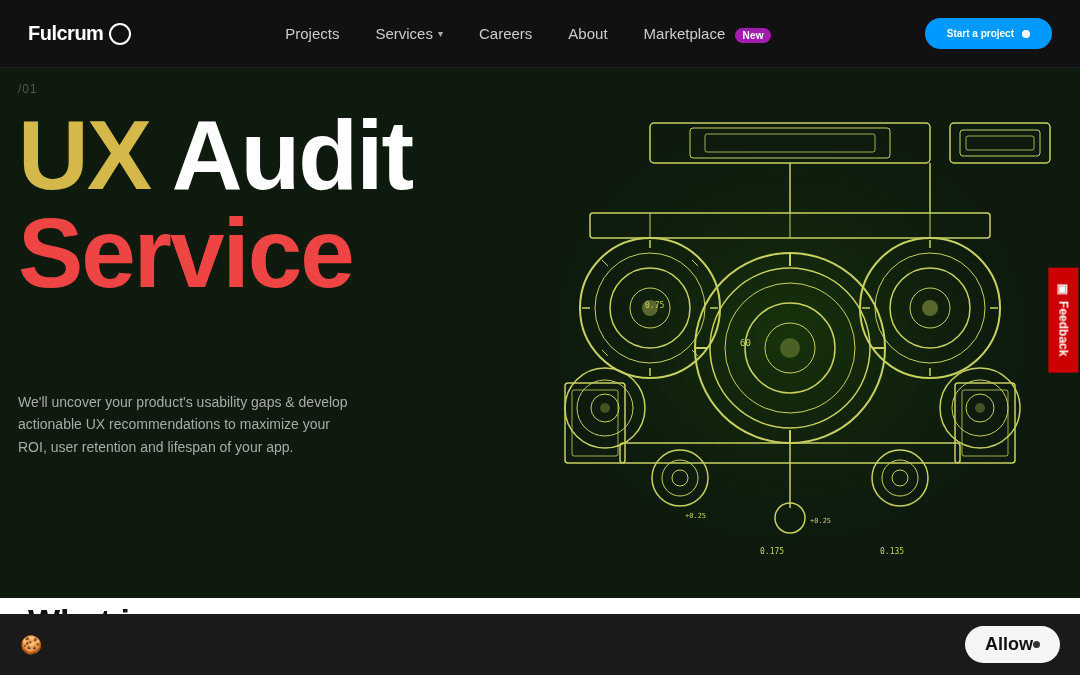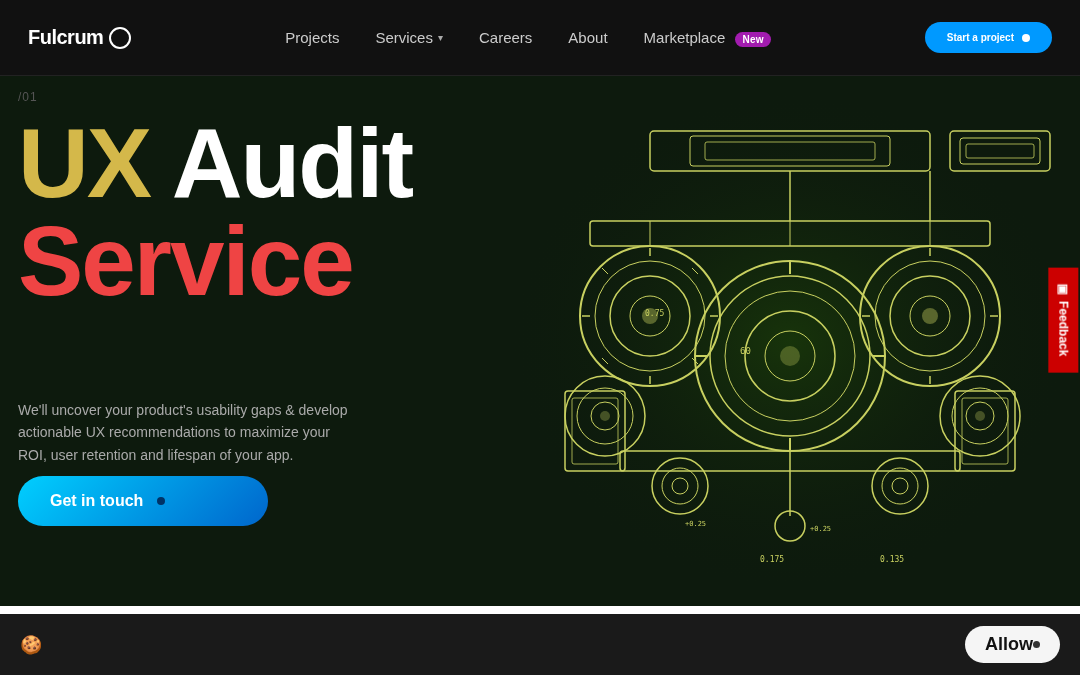--- a/index.html
+++ b/index.html
@@ -13,21 +13,21 @@
 
     
     .navbar {
       position: relative;
       z-index: 100;
       background: #111;
       display: flex;
       align-items: center;
       justify-content: space-between;
       padding: 0 28px;
-      height: 76px;
+      height: 68px;
       border-bottom: 1px solid #222;
     }
     .navbar-logo {
       display: flex;
       align-items: center;
       gap: 6px;
       color: #fff;
       font-size: 20px;
       font-weight: 700;
       letter-spacing: -0.5px;
@@ -309,24 +309,20 @@
 
   <div class="hero-text">
     <div class="hero-title-line1">
       <span class="hero-title-ux">UX</span><span class="hero-title-audit"> Audit</span>
     </div>
     <div class="hero-title-line2">Service</div>
   </div>
 
   <p class="hero-subtitle">We'll uncover your product's usability gaps &amp; develop actionable UX recommendations to maximize your ROI, user retention and lifespan of your app.</p>
 
-  <button class="btn-get-in-touch">
-    <span>Get in touch</span>
-    <span class="btn-dot-dark"></span>
-  </button>
 
   <div class="eye-device">
     <svg class="eye-svg" viewBox="0 0 600 530" xmlns="http://www.w3.org/2000/svg">
 
       <defs>
         <radialGradient id="bgGlow" cx="50%" cy="50%" r="50%">
           <stop offset="0%" stop-color="#1a3a0a" stop-opacity="0.8"></stop>
           <stop offset="100%" stop-color="#0d1a0d" stop-opacity="0"></stop>
         </radialGradient>
       </defs>

